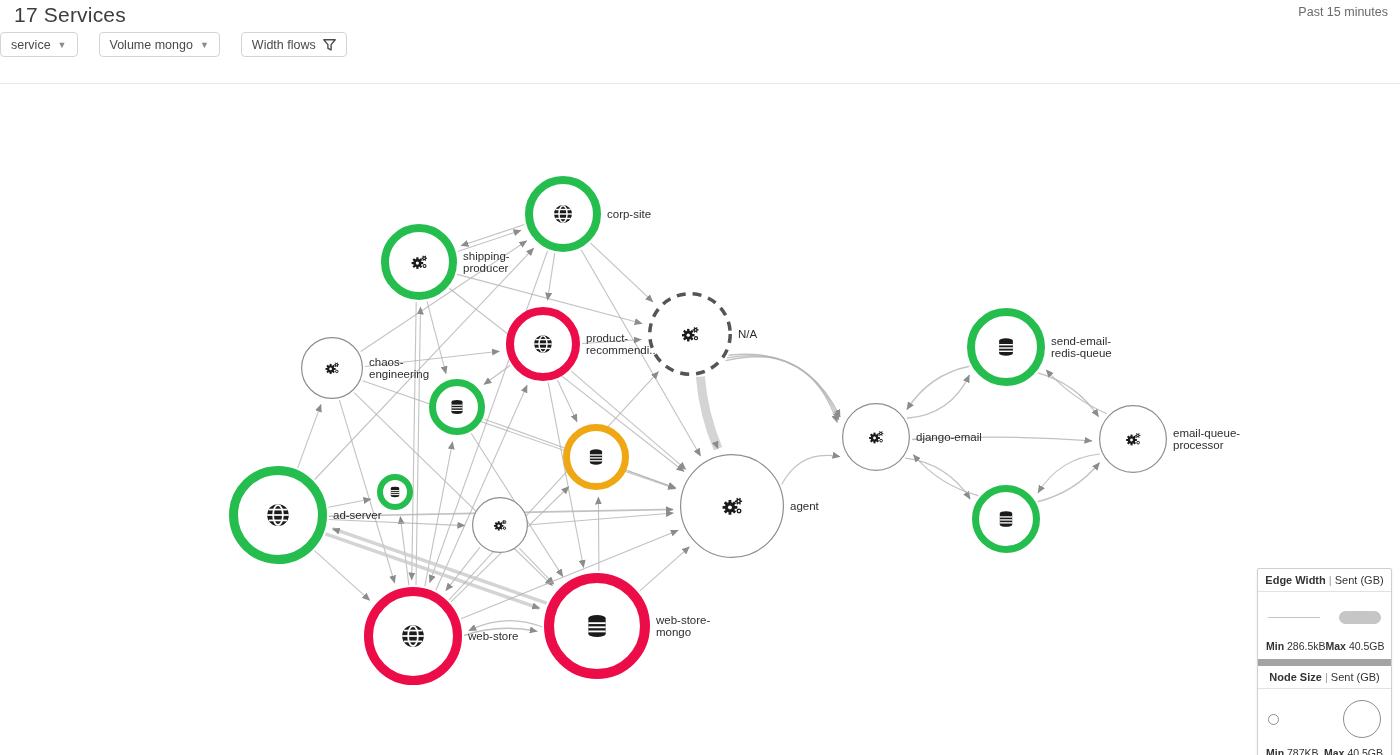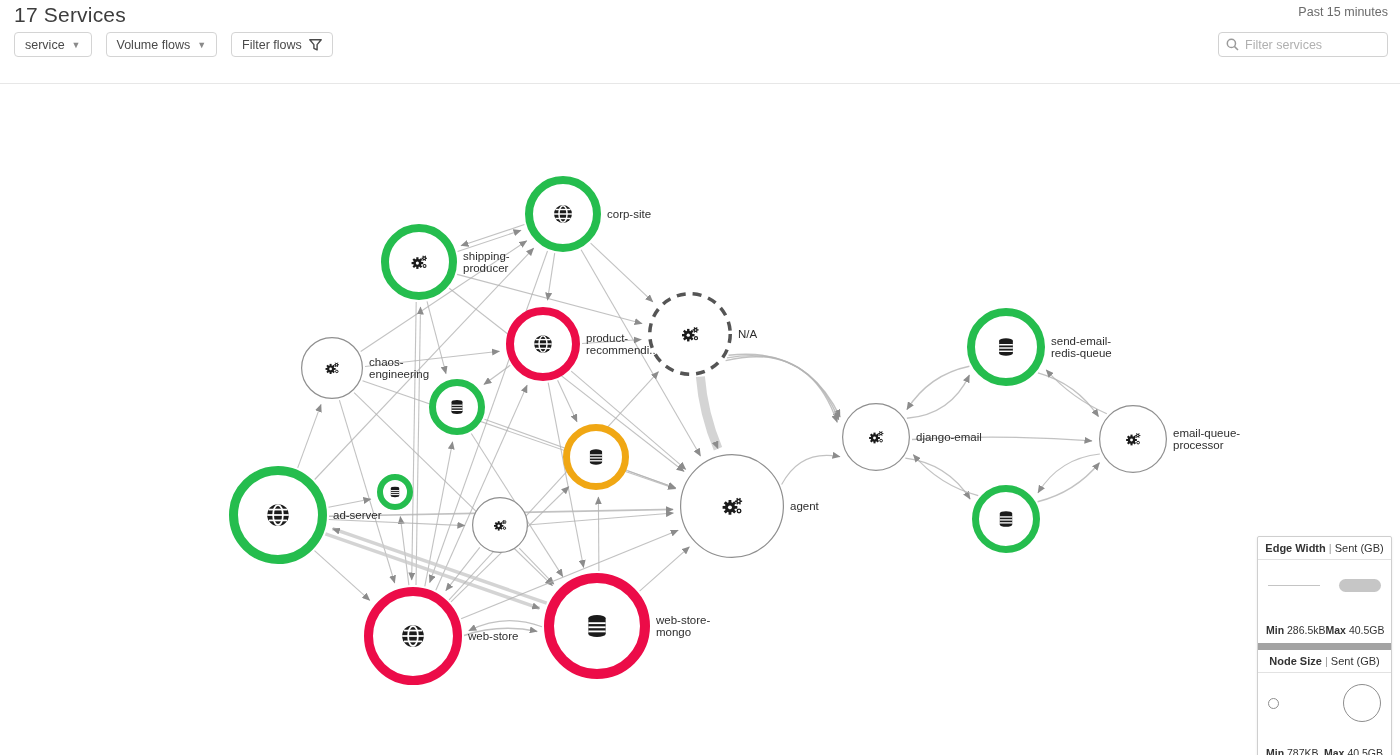--- a/index.html
+++ b/index.html
@@ -6,21 +6,21 @@
   html, body { width: 1400px; height: 755px; background: #ffffff; overflow: hidden;
     font-family: "Liberation Sans", sans-serif; }
 
   
   .header { position: relative; width: 1400px; height: 84px; background: #fff;
     border-bottom: 1px solid #e7e7e7; }
   .page-title { position: absolute; left: 14px; top: 3px; font-size: 21px; color: #3d3d3d;
     font-weight: 400; letter-spacing: .2px; }
   .time-range { position: absolute; right: 12px; top: 5px; font-size: 12.5px; color: #6b6b6b; text-align: center; }
 
-  .toolbar { position: absolute; left: 14px; top: 32px; display: flex; gap: 14px; }
+  .toolbar { position: absolute; left: 0; top: 32px; display: flex; gap: 21px; }
   .tb-btn { display: inline-flex; align-items: center; gap: 7px; height: 25px;
     padding: 0 10px; border: 1px solid #d4d4d4; border-radius: 4px; background: #fff;
     font-size: 12.5px; color: #4a4a4a; cursor: pointer; }
   .chev { font-size: 9px; color: #8a8a8a; margin-top: 1px; }
   .funnel-svg { display: block; }
 
   .search-box { position: absolute; right: 12px; top: 32px; width: 170px; height: 25px;
     border: 1px solid #d2d2d2; border-radius: 4px; background: #fff;
     display: flex; align-items: center; padding: 0 7px; gap: 6px; }
   .search-box input { border: none; outline: none; flex: 1; font-size: 12.5px; color: #444;
@@ -43,55 +43,48 @@
   .lg-title .bar { color: #9a9a9a; }
   .lg-sec2 .lg-title { border-top: 7px solid #a3a3a3; }
   .lg-body { padding: 8px 8px 7px; }
   .lg-samples { display: flex; align-items: center; justify-content: space-between;
     height: 34px; padding: 0 2px; }
   .edge-thin { width: 52px; height: 0; border-top: 1.5px solid #c4c4c4; }
   .edge-thick { width: 42px; height: 13px; border-radius: 7px; background: #c6c6c6; }
   .node-small { width: 11px; height: 11px; border: 1px solid #8e8e8e; border-radius: 50%; }
   .node-big { width: 38px; height: 38px; border: 1px solid #8e8e8e; border-radius: 50%; }
   .lg-samples.circles { height: 44px; }
-  .lg-minmax { display: flex; justify-content: space-between; margin-top: 22px;
+  .lg-minmax { display: flex; justify-content: space-between; margin-top: 6px;
     font-size: 10.5px; white-space: nowrap; }
   .lg-minmax b { font-weight: bold; }
 </style>
 </head>
 <body>
 
 <div class="header">
   <div class="page-title">17 Services</div>
   <div class="time-range">Past 15 minutes</div>
 
   <div class="toolbar">
     <button class="tb-btn">
       <span>service</span>
       <span class="chev">▼</span>
     </button>
     <button class="tb-btn">
-      <span>Volume flows</span>
+      <span>Volume mongo</span>
       <span class="chev">▼</span>
     </button>
     <button class="tb-btn">
-      <span>Filter flows</span>
+      <span>Width flows</span>
       <svg class="funnel-svg" width="13" height="12" viewBox="0 0 13 12">
         <path d="M0.8 0.8 H12.2 L8.1 5.6 V10.9 L4.9 9.3 V5.6 Z" fill="none" stroke="#4a4a4a" stroke-width="1.4" stroke-linejoin="round"></path>
       </svg>
     </button>
   </div>
 
-  <div class="search-box">
-    <svg width="13" height="13" viewBox="0 0 13 13">
-      <circle cx="5.4" cy="5.4" r="4.1" fill="none" stroke="#9a9a9a" stroke-width="1.5"></circle>
-      <line x1="8.6" y1="8.6" x2="12" y2="12" stroke="#9a9a9a" stroke-width="1.5"></line>
-    </svg>
-    <input type="text" placeholder="Filter services" style="">
-  </div>
 </div>
 
 <div class="graph-wrap">
   <svg id="graph" width="1400" height="690" viewBox="0 65 1400 690">
       <defs>
         <marker id="arr" markerUnits="userSpaceOnUse" markerWidth="9" markerHeight="7" refX="7.5" refY="3.5" orient="auto">
           <path d="M0,0 L8,3.5 L0,7 Z" fill="#8c8c8c"></path>
         </marker>
       </defs>
       <path d="M457.6,232.4 L521.0,211.3" fill="none" stroke="#b3b3b3" stroke-width="1.1" stroke-opacity="0.8" marker-end="url(#arr)"></path>

